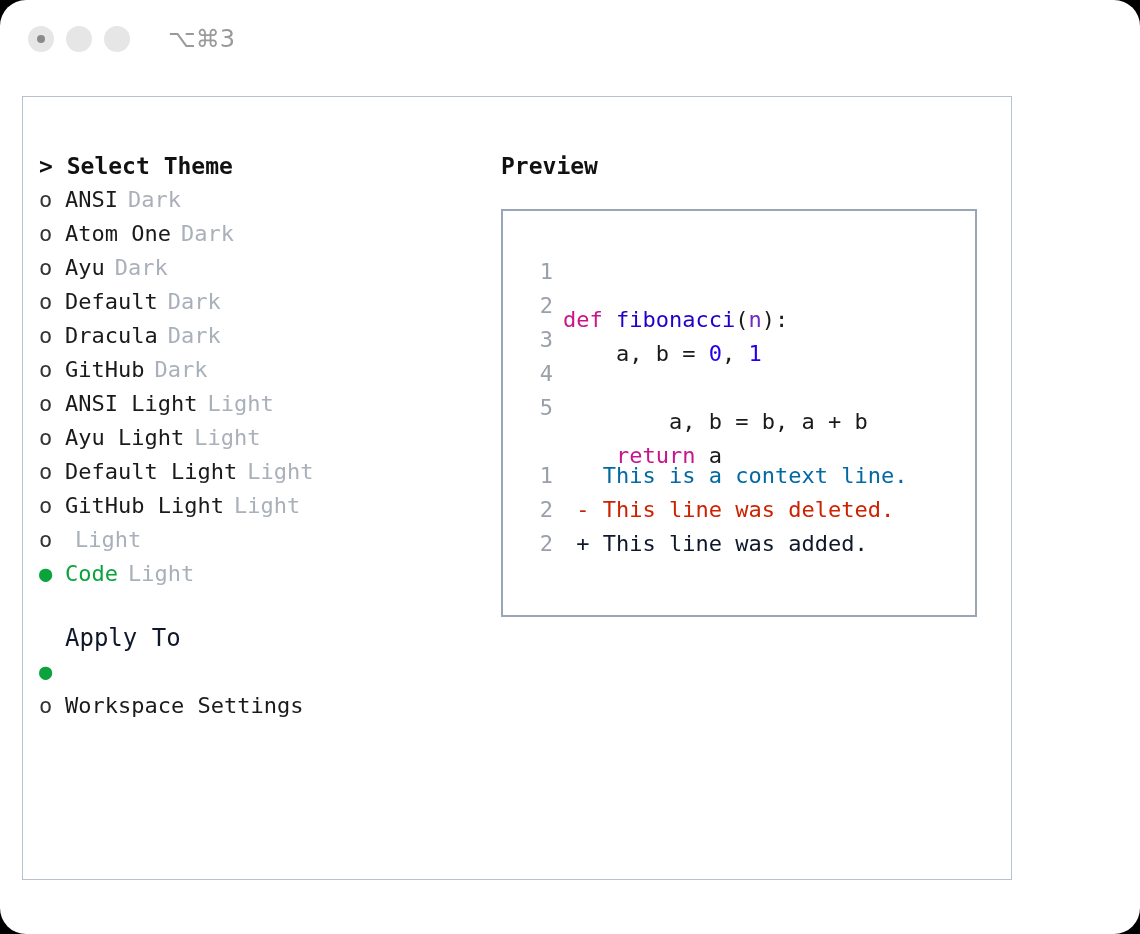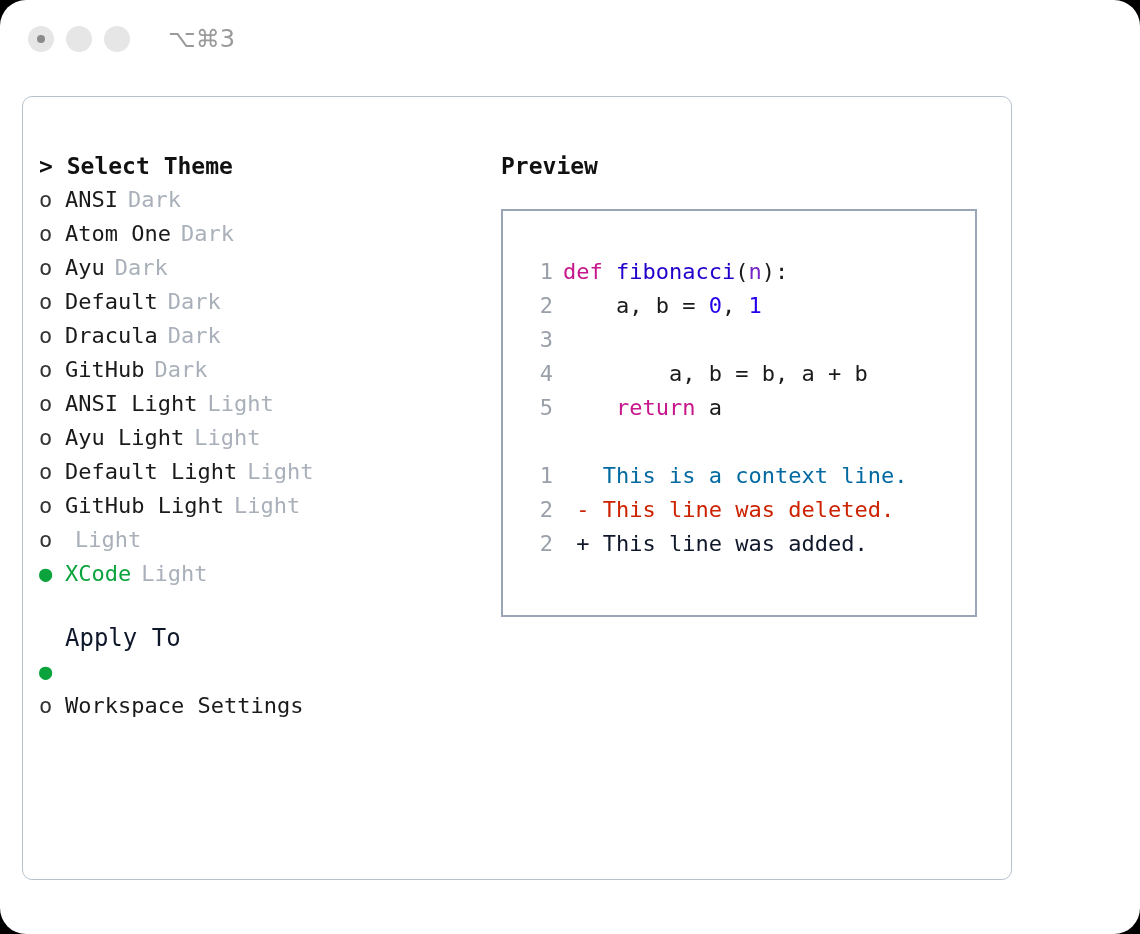--- a/index.html
+++ b/index.html
@@ -70,21 +70,21 @@
   }
 
   
   .panel {
     position: absolute;
     left: 22px;
     top: 96px;
     width: 990px;
     height: 784px;
     border: 1px solid #b8c2ce;
-    border-radius: 10px;
+    border-radius: 0;
     box-sizing: border-box;
     background: #ffffff;
   }
 
   .columns {
     position: absolute;
     left: 0;
     top: 0;
     width: 100%;
     height: 100%;
@@ -181,21 +181,21 @@
     font-size: 22px;
     white-space: pre;
   }
   .lineno {
     width: 34px;
     flex: 0 0 34px;
     text-align: right;
     color: #9aa0aa;
     margin-right: 10px;
   }
-  .code-body { color: #1a1a1a; }
+  .code-body { color: #1a1a1a; margin-top: 48px; }
 
   
   .tok-kw   { color: #c7158c; }
   .tok-fn   { color: #2200cc; }
   .tok-num  { color: #2200ee; }
   .tok-var  { color: #7526c4; }
   .tok-call { color: #7526c4; }
   .tok-plain{ color: #1a1a1a; }
 
   .diff-gap { height: 34px; }
@@ -231,21 +231,21 @@
             <div class="opt-row"><span class="marker">o</span><span class="opt-name">Atom One</span><span class="opt-variant">Dark</span></div>
             <div class="opt-row"><span class="marker">o</span><span class="opt-name">Ayu</span><span class="opt-variant">Dark</span></div>
             <div class="opt-row"><span class="marker">o</span><span class="opt-name">Default</span><span class="opt-variant">Dark</span></div>
             <div class="opt-row"><span class="marker">o</span><span class="opt-name">Dracula</span><span class="opt-variant">Dark</span></div>
             <div class="opt-row"><span class="marker">o</span><span class="opt-name">GitHub</span><span class="opt-variant">Dark</span></div>
             <div class="opt-row"><span class="marker">o</span><span class="opt-name">ANSI Light</span><span class="opt-variant">Light</span></div>
             <div class="opt-row"><span class="marker">o</span><span class="opt-name">Ayu Light</span><span class="opt-variant">Light</span></div>
             <div class="opt-row"><span class="marker">o</span><span class="opt-name">Default Light</span><span class="opt-variant">Light</span></div>
             <div class="opt-row"><span class="marker">o</span><span class="opt-name">GitHub Light</span><span class="opt-variant">Light</span></div>
             <div class="opt-row"><span class="marker">o</span><span class="opt-variant">Light</span></div>
-            <div class="opt-row selected"><span class="marker sel">●</span><span class="opt-name">XCode</span><span class="opt-variant">Light</span></div>
+            <div class="opt-row selected"><span class="marker sel">●</span><span class="opt-name">Code</span><span class="opt-variant">Light</span></div>
           </div>
 
         <div class="spacer-sm"></div>
 
         <div class="apply-title">Apply To</div>
 
         <div id="apply-list">
             <div class="opt-row selected"><span class="marker sel">●</span></div>
             <div class="opt-row"><span class="marker">o</span><span class="opt-name">Workspace Settings</span></div>
           </div>

